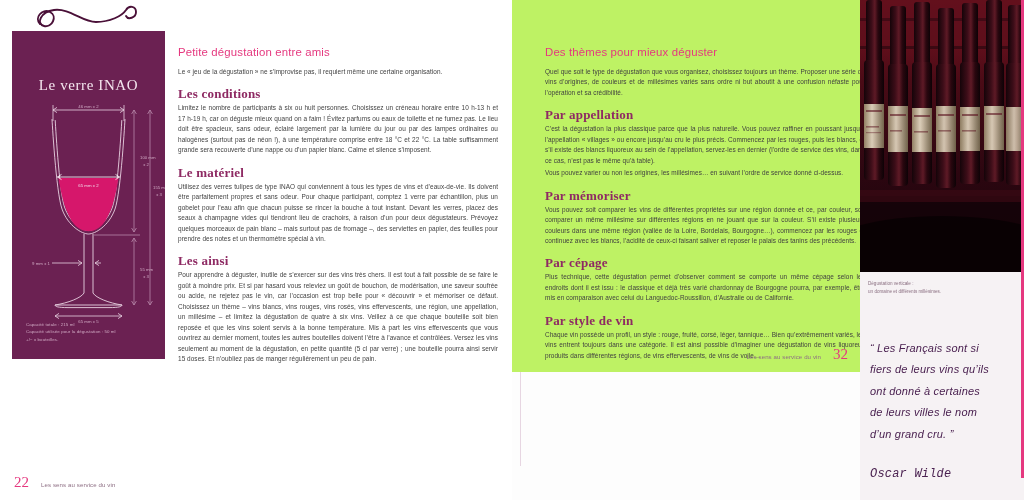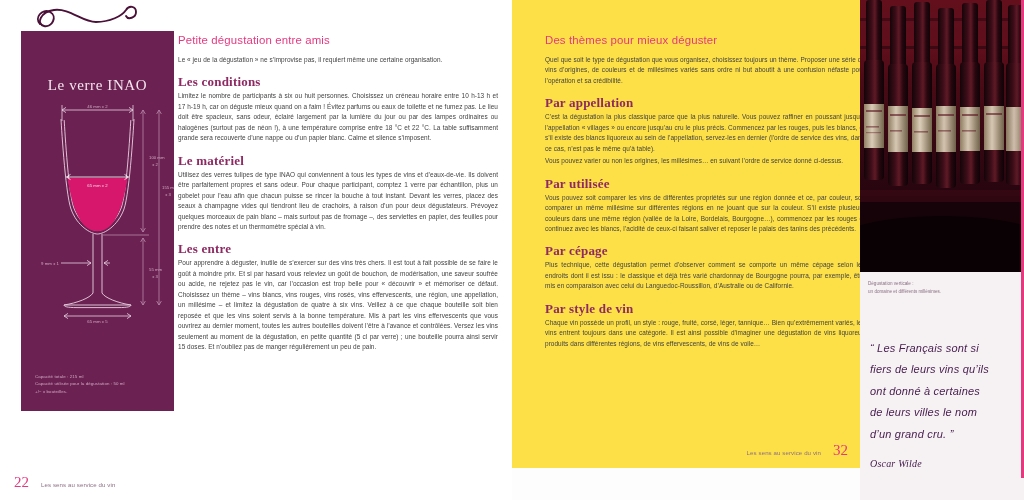--- a/index.html
+++ b/index.html
@@ -27,24 +27,24 @@
     position: relative;
     width: 512px;
     height: 500px;
     background: #ffffff;
     box-sizing: border-box;
   }
 
   
   .glass-panel {
     position: absolute;
-    left: 21px;
+    left: 12px;
     top: 31px;
     width: 153px;
-    height: 380px;
+    height: 328px;
     background: #6b2152;
     overflow: hidden;
   }
 
   .swirl {
     position: absolute;
     left: 30px;
     top: 2px;
     width: 120px;
     height: 40px;
@@ -89,21 +89,21 @@
     width: 320px;
     color: #3b3b3b;
   }
   .col-left  { left: 178px; }
   .col-right { left: 545px; }
 
   .col-head {
     font-size: 11.4px;
     color: #e5387f;
     font-weight: normal;
-    margin: 0 0 9px 0;
+    margin: 12px 0 9px 0;
     letter-spacing: 0.15px;
   }
 
   .sub-head {
     font-family: Liberation Serif, serif;
     font-weight: bold;
     font-size: 13px;
     color: #8e2a63;
     margin: 9px 0 1px 0;
     letter-spacing: 0.2px;
@@ -125,22 +125,22 @@
     width: 1px;
     height: 440px;
     background: #e7d6e2;
   }
   .vrule.a { left: 520px; }
 
   
   .page-right {
     position: relative;
     width: 512px;
-    height: 468px;
-    background: #fde047;
+    height: 372px;
+    background: #bef264;
   }
 
   .photo-col {
     position: absolute;
     left: 348px;
     top: 0;
     width: 164px;
     height: 500px;
     background: #f6f2f4;
   }
@@ -173,24 +173,24 @@
   }
   .quote-text {
     font-family: Liberation Sans, sans-serif;
     font-style: italic;
     font-size: 11px;
     line-height: 1.95;
     color: #4a2150;
     letter-spacing: 0.2px;
   }
   .quote-author {
-    margin-top: 13px;
-    font-family: Liberation Serif, serif;
+    margin-top: 22px;
+    font-family: Liberation Mono, monospace;
     font-style: italic;
-    font-size: 10px;
+    font-size: 12px;
     color: #4a2150;
     letter-spacing: 0.2px;
   }
 
   .magenta-edge {
     position: absolute;
     right: 0;
     top: 0;
     width: 3px;
     height: 478px;
@@ -320,21 +320,21 @@
     <div class="col col-left">
       <h2 class="col-head">Petite dégustation entre amis</h2>
       <p class="para">Le «&nbsp;jeu de la dégustation&nbsp;» ne s’improvise pas, il requiert même une certaine organisation.</p>
 
       <h3 class="sub-head">Les conditions</h3>
       <p class="para">Limitez le nombre de participants à six ou huit personnes. Choisissez un créneau horaire entre 10 h-13 h et 17 h-19 h, car on déguste mieux quand on a faim&nbsp;! Évitez parfums ou eaux de toilette et ne fumez pas. Le lieu doit être spacieux, sans odeur, éclairé largement par la lumière du jour ou par des lampes ordinaires ou halogènes (surtout pas de néon&nbsp;!), à une température comprise entre 18 °C et 22 °C. La table suffisamment grande sera recouverte d’une nappe ou d’un papier blanc. Calme et silence s’imposent.</p>
 
       <h3 class="sub-head">Le matériel</h3>
       <p class="para">Utilisez des verres tulipes de type INAO qui conviennent à tous les types de vins et d’eaux-de-vie. Ils doivent être parfaitement propres et sans odeur. Pour chaque participant, comptez 1 verre par échantillon, plus un gobelet pour l’eau afin que chacun puisse se rincer la bouche à tout instant. Devant les verres, placez des seaux à champagne vides qui tiendront lieu de crachoirs, à raison d’un pour deux dégustateurs. Prévoyez quelques morceaux de pain blanc – mais surtout pas de fromage –, des serviettes en papier, des feuilles pour prendre des notes et un thermomètre spécial à vin.</p>
 
-      <h3 class="sub-head">Les entre</h3>
+      <h3 class="sub-head">Les ainsi</h3>
       <p class="para">Pour apprendre à déguster, inutile de s’exercer sur des vins très chers. Il est tout à fait possible de se faire le goût à moindre prix. Et si par hasard vous releviez un goût de bouchon, de modérisation, une saveur soufrée ou acide, ne rejetez pas le vin, car l’occasion est trop belle pour «&nbsp;découvrir&nbsp;» et mémoriser ce défaut. Choisissez un thème – vins blancs, vins rouges, vins rosés, vins effervescents, une région, une appellation, un millésime – et limitez la dégustation de quatre à six vins. Veillez à ce que chaque bouteille soit bien reposée et que les vins soient servis à la bonne température. Mis à part les vins effervescents que vous ouvrirez au dernier moment, toutes les autres bouteilles doivent l’être à l’avance et contrôlées. Versez les vins seulement au moment de la dégustation, en petite quantité (5 cl par verre)&nbsp;; une bouteille pourra ainsi servir 15 doses. Et n’oubliez pas de manger régulièrement un peu de pain.</p>
     </div>
 
     <div class="vrule a"></div>
 
     <div class="footer footer-left">
       <span class="folio">22</span>
       <span class="running">Les sens au service du vin</span>
     </div>
   </div>
@@ -343,21 +343,21 @@
 
     <div class="col col-right" style="left:33px;">
       <h2 class="col-head">Des thèmes pour mieux déguster</h2>
       <p class="para">Quel que soit le type de dégustation que vous organisez, choisissez toujours un thème. Proposer une série de vins d’origines, de couleurs et de millésimes variés sans ordre ni but aboutit à une confusion néfaste pour l’opération et sa crédibilité.</p>
 
       <h3 class="sub-head">Par appellation</h3>
       <p class="para">C’est la dégustation la plus classique parce que la plus naturelle. Vous pouvez raffiner en poussant jusqu’à l’appellation «&nbsp;villages&nbsp;» ou encore jusqu’au cru le plus précis. Commencez par les rouges, puis les blancs, et s’il existe des blancs liquoreux au sein de l’appellation, servez-les en dernier (l’ordre de service des vins, dans ce cas, n’est pas le même qu’à table).</p>
 
       <p class="para">Vous pouvez varier ou non les origines, les millésimes… en suivant l’ordre de service donné ci-dessus.</p>
 
-      <h3 class="sub-head">Par utilisée</h3>
+      <h3 class="sub-head">Par mémoriser</h3>
       <p class="para">Vous pouvez soit comparer les vins de différentes propriétés sur une région donnée et ce, par couleur, soit comparer un même millésime sur différentes régions en ne jouant que sur la couleur. S’il existe plusieurs couleurs dans une même région (vallée de la Loire, Bordelais, Bourgogne…), commencez par les rouges et continuez avec les blancs, l’acidité de ceux-ci faisant saliver et reposer le palais des tanins des précédents.</p>
 
       <h3 class="sub-head">Par cépage</h3>
       <p class="para">Plus technique, cette dégustation permet d’observer comment se comporte un même cépage selon les endroits dont il est issu&nbsp;: le classique et déjà très varié chardonnay de Bourgogne pourra, par exemple, être mis en comparaison avec celui du Languedoc-Roussillon, d’Australie ou de Californie.</p>
 
       <h3 class="sub-head">Par style de vin</h3>
       <p class="para">Chaque vin possède un profil, un style&nbsp;: rouge, fruité, corsé, léger, tannique… Bien qu’extrêmement variés, les vins entrent toujours dans une catégorie. Il est ainsi possible d’imaginer une dégustation de vins liquoreux produits dans différentes régions, de vins effervescents, de vins de voile…</p>
     </div>
 
     <div class="photo-col">

